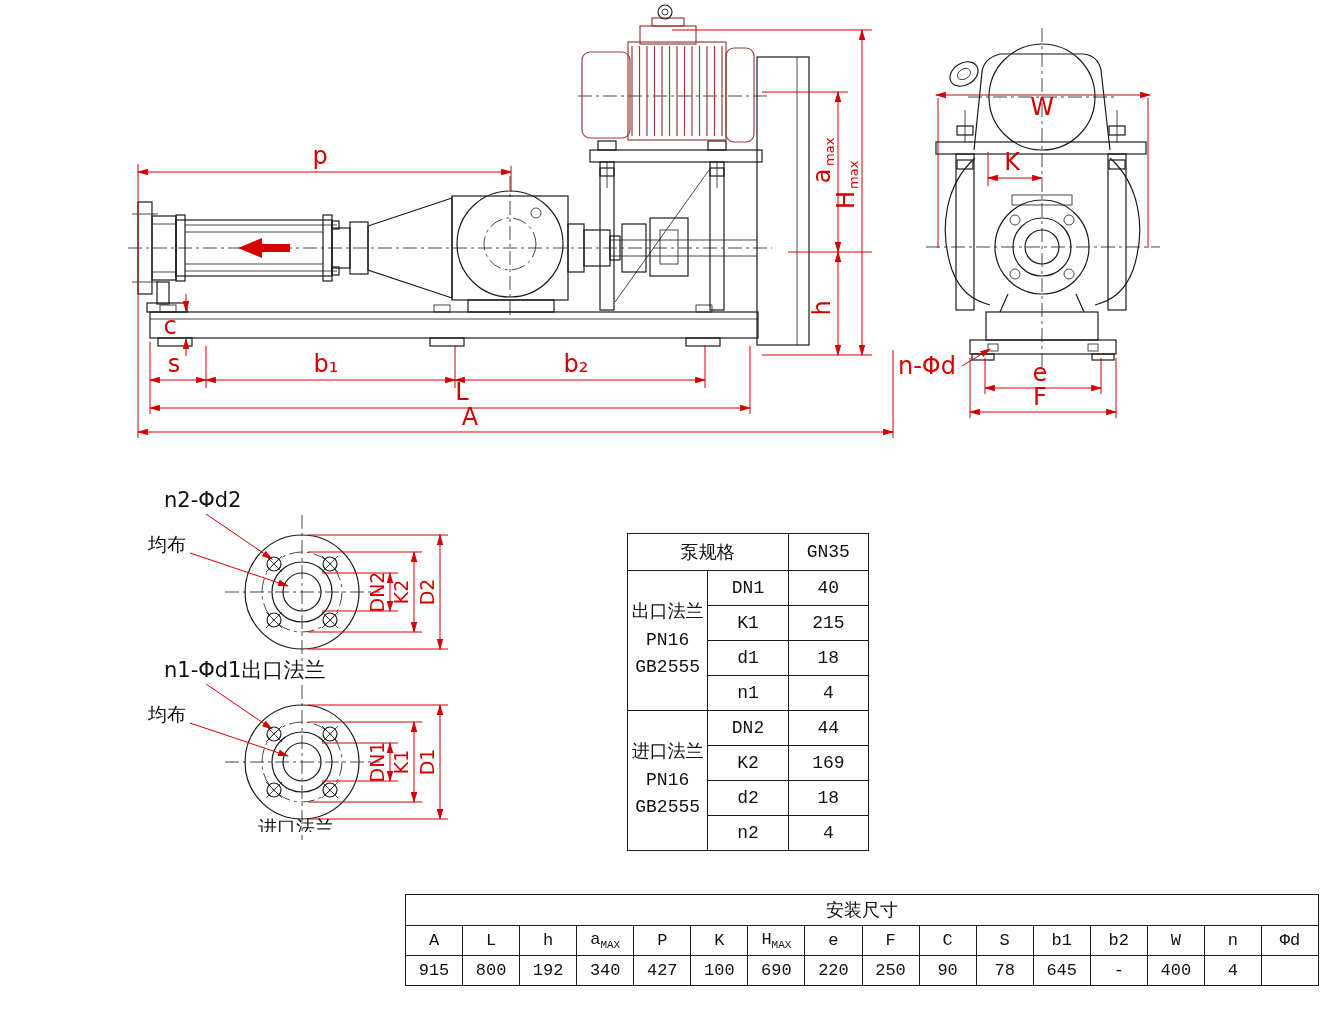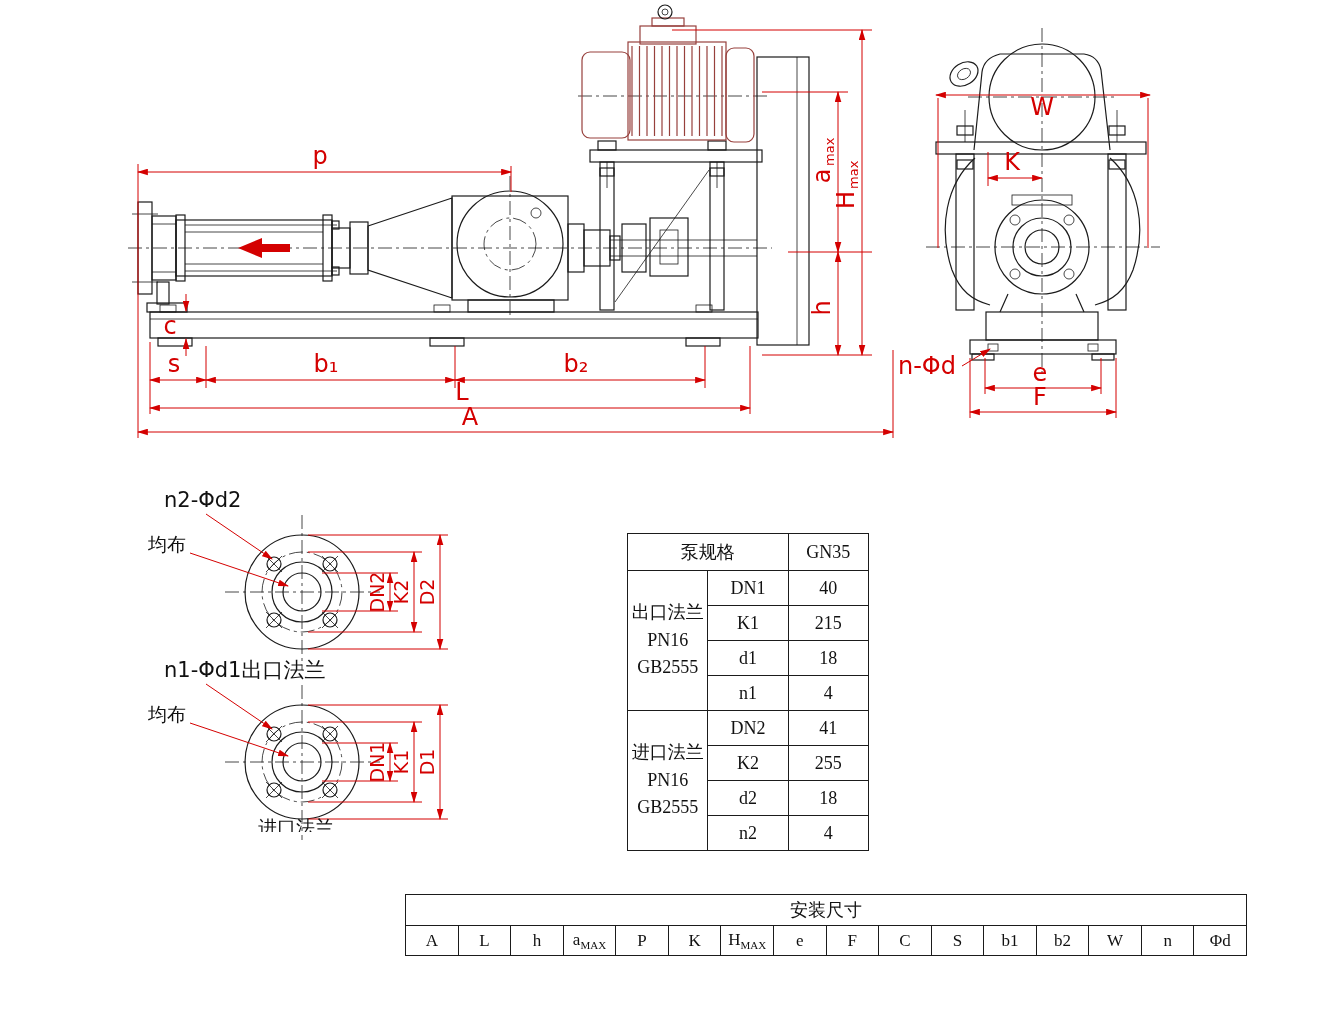--- a/index.html
+++ b/index.html
@@ -14,26 +14,26 @@
   .dim{stroke:#d40000;stroke-width:1;fill:none;}
   .ext{stroke:#d40000;stroke-width:1;fill:none;}
   .rlbl{fill:#d40000;font-size:24px;}
   .rlbl-s{fill:#d40000;font-size:19px;}
   .rsub{fill:#d40000;font-size:13px;}
   .blbl{fill:#111111;font-size:21px;}
   .blbl-s{fill:#111111;font-size:19px;}
 
   table{border-collapse:collapse;background:#ffffff;}
   td,th{border:1px solid #1b1b1b;text-align:center;vertical-align:middle;
-        font-family:Liberation Serif, serif;color:#111;}
+        font-family:Liberation Mono, monospace;color:#111;}
   .spec-table{position:absolute;left:627px;top:533px;width:242px;table-layout:fixed;}
   .spec-table td{font-size:18px;height:34px;padding:0 2px;}
   .spec-table .ttl{height:36px;}
   .spec-table .grp div{line-height:1.55;}
-  .install-table{position:absolute;left:405px;top:894px;width:842px;table-layout:fixed;}
+  .install-table{position:absolute;left:405px;top:894px;width:914px;table-layout:fixed;}
   .install-table td{font-size:17px;height:29px;padding:0 1px;}
   .install-table .ttl{font-size:18px;height:30px;}
   sub{font-size:11px;}
 </style>
 </head>
 <body>
 
 <div class="canvas">
 
 <svg width="1332" height="1021" viewBox="0 0 1332 1021">
@@ -346,25 +346,25 @@
     <td>n1</td>
     <td>4</td>
   </tr>
   <tr>
     <td class="grp" rowspan="4">
       <div>进口法兰</div>
       <div>PN16</div>
       <div>GB2555</div>
     </td>
     <td>DN2</td>
-    <td>41</td>
+    <td>44</td>
   </tr>
   <tr>
     <td>K2</td>
-    <td>255</td>
+    <td>169</td>
   </tr>
   <tr>
     <td>d2</td>
     <td>18</td>
   </tr>
   <tr>
     <td>n2</td>
     <td>4</td>
   </tr>
 </tbody>
@@ -387,16 +387,34 @@
     <td>e</td>
     <td>F</td>
     <td>C</td>
     <td>S</td>
     <td>b1</td>
     <td>b2</td>
     <td>W</td>
     <td>n</td>
     <td>Φd</td>
   </tr>
+  <tr>
+    <td>915</td>
+    <td>800</td>
+    <td>192</td>
+    <td>340</td>
+    <td>427</td>
+    <td>100</td>
+    <td>690</td>
+    <td>220</td>
+    <td>250</td>
+    <td>90</td>
+    <td>78</td>
+    <td>645</td>
+    <td>-</td>
+    <td>400</td>
+    <td>4</td>
+    <td></td>
+  </tr>
 </tbody>
     </table>
 
 </div>
 
 </body></html>

